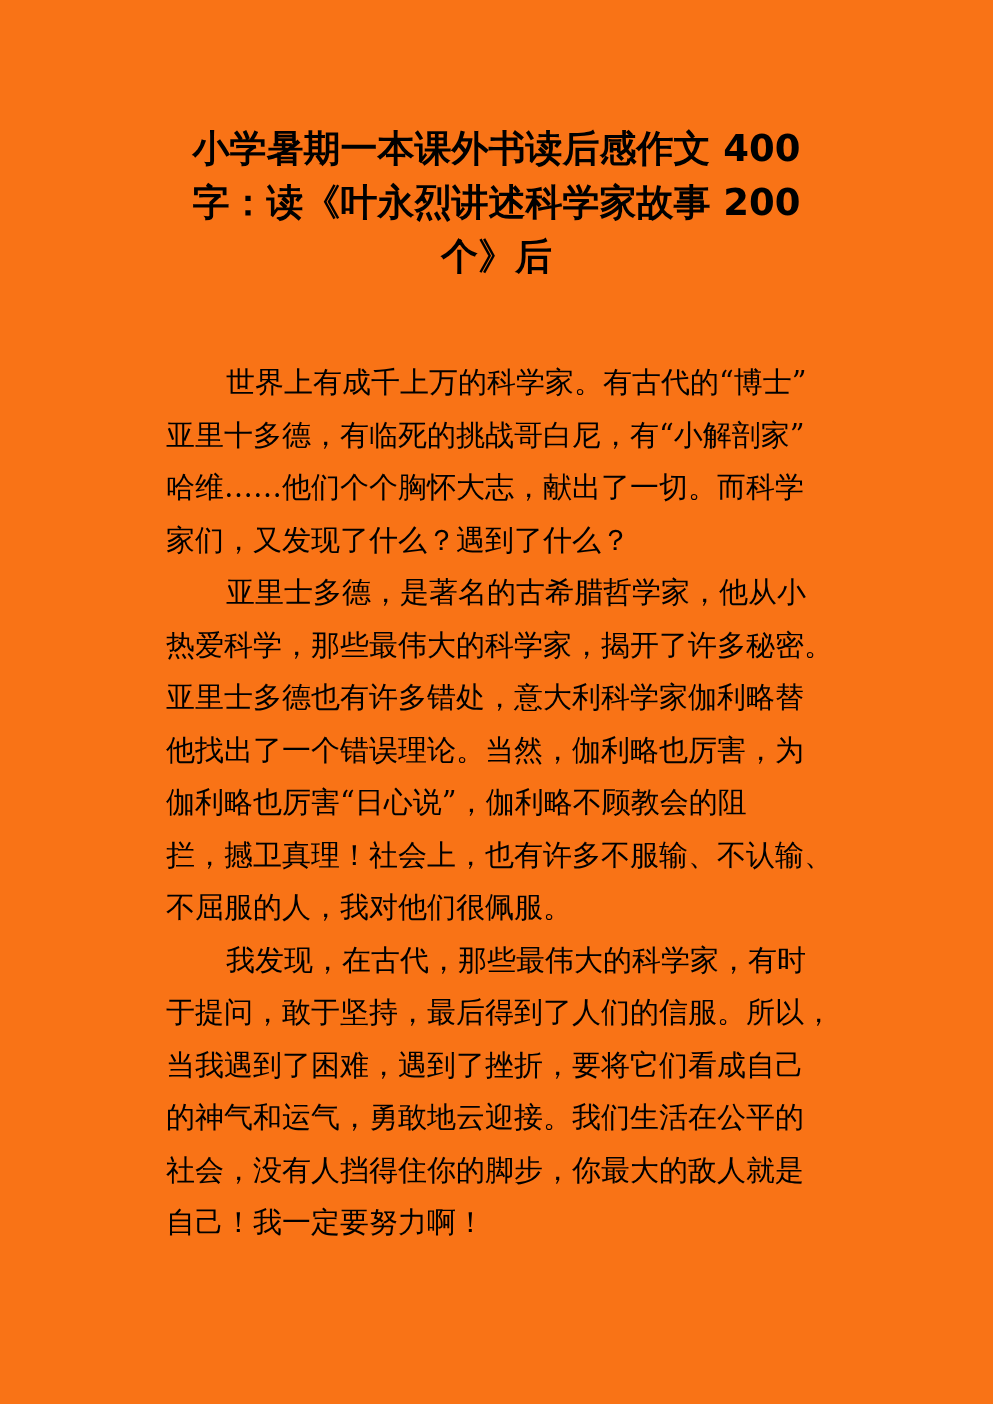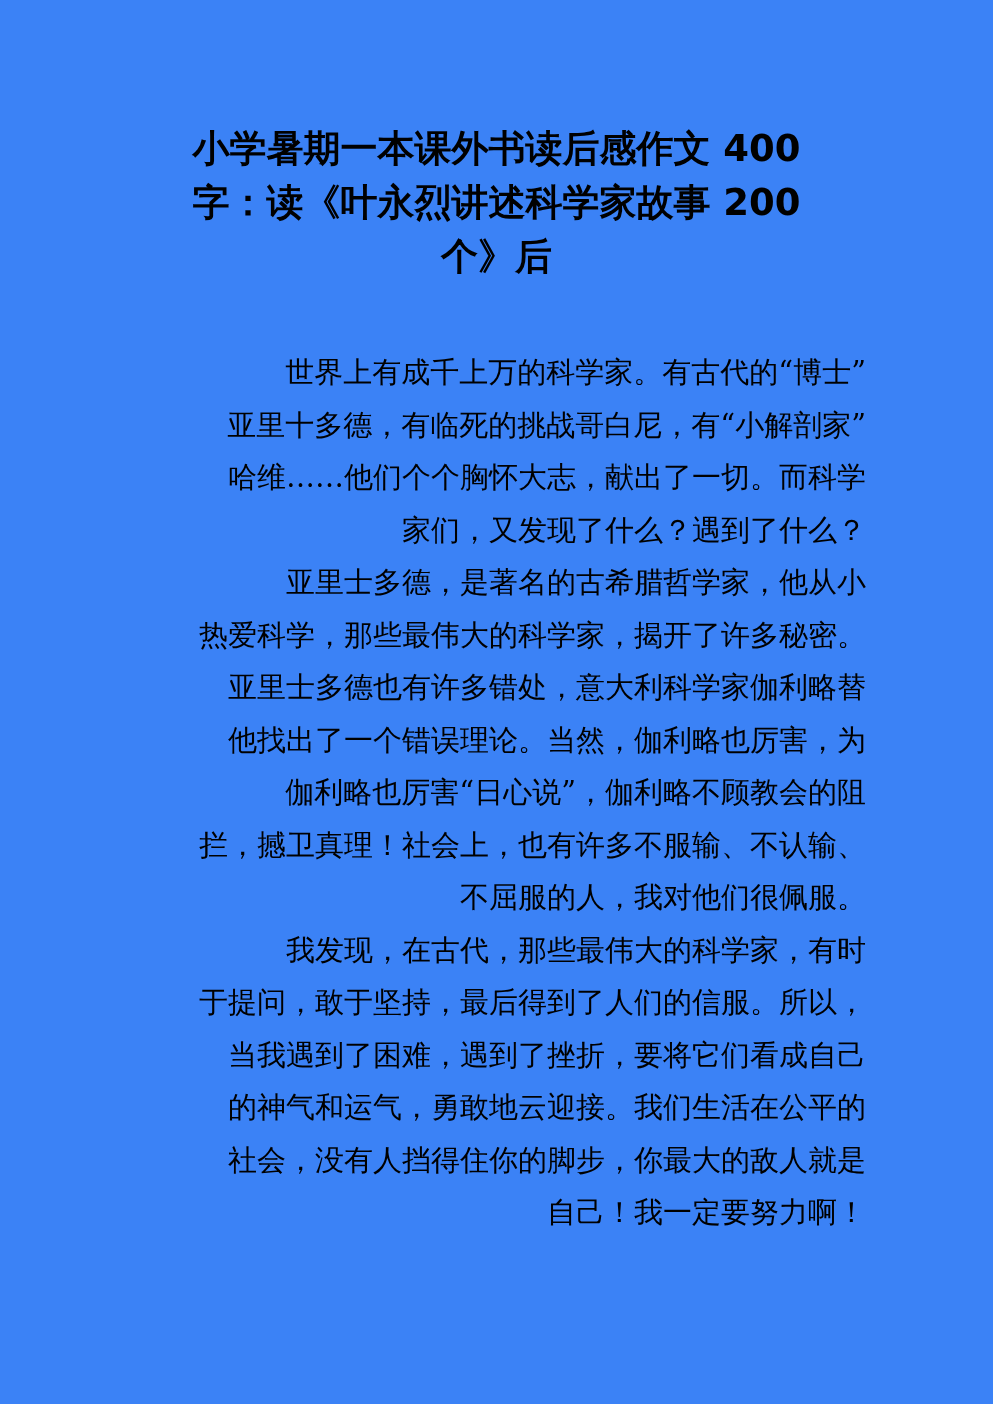--- a/index.html
+++ b/index.html
@@ -12,47 +12,46 @@
       height: 1404px;
       position: relative;
       overflow: hidden;
       color: #000000;
     }
     .page {
       position: absolute;
       left: 0; top: 0;
       width: 993px;
       height: 1404px;
-      background: #3b82f6;
+      background: #f97316;
     }
     .title {
       position: absolute;
       left: 150px;
       top: 122px;
       width: 693px;
       text-align: center;
       font-family: "DejaVu Sans", "Liberation Sans", sans-serif;
       font-weight: bold;
       font-size: 37px;
       line-height: 54px;
       letter-spacing: 0px;
     }
     .title-line {
       display: block;
       white-space: nowrap;
     }
     .body {
       position: absolute;
       left: 166px;
-      top: 346px;
+      top: 356px;
       width: 700px;
       font-family: "DejaVu Serif", "Liberation Serif", serif;
       font-size: 29px;
       line-height: 52.5px;
-      text-align: right;
     }
     .line {
       display: block;
       white-space: nowrap;
       height: 52.5px;
     }
     .indent {
       padding-left: 60px;
     }
   </style>

